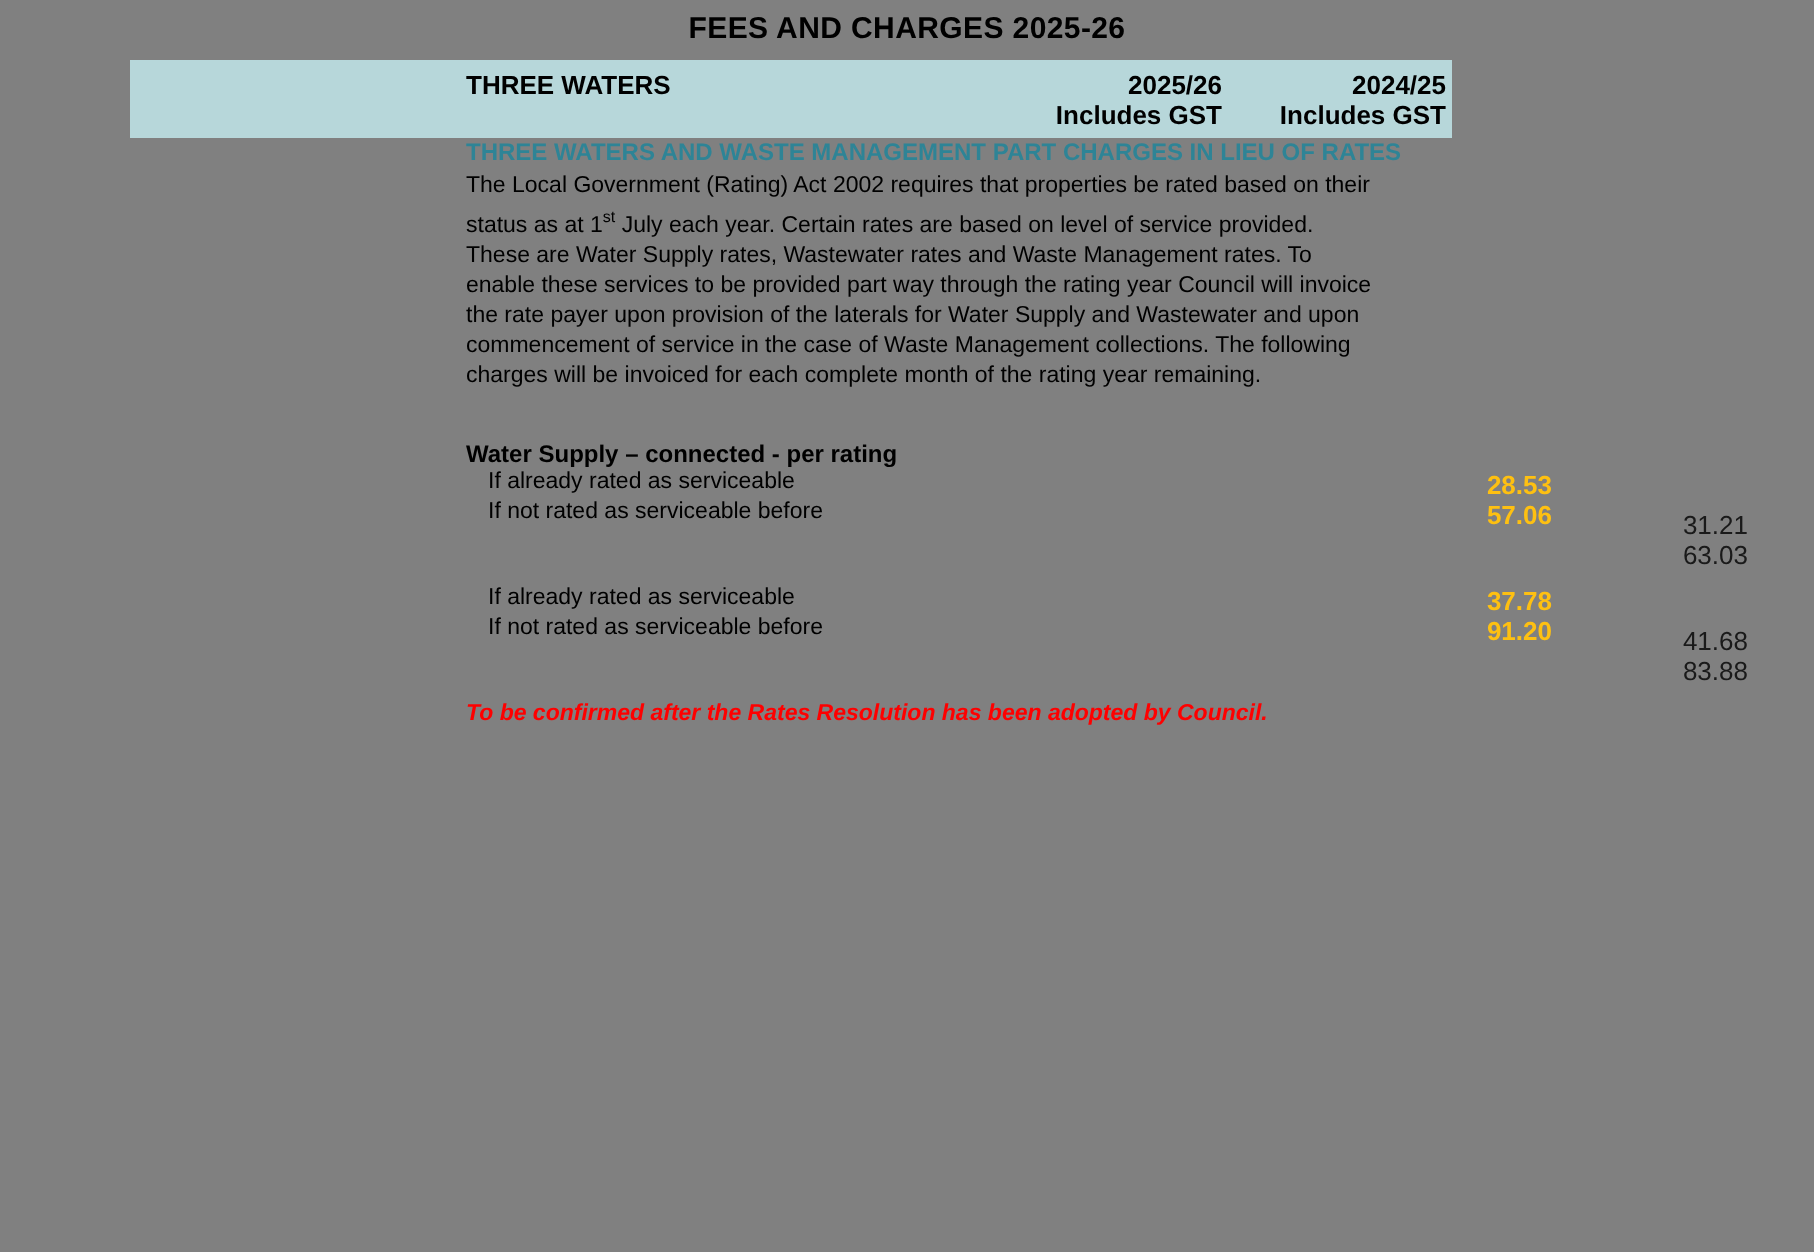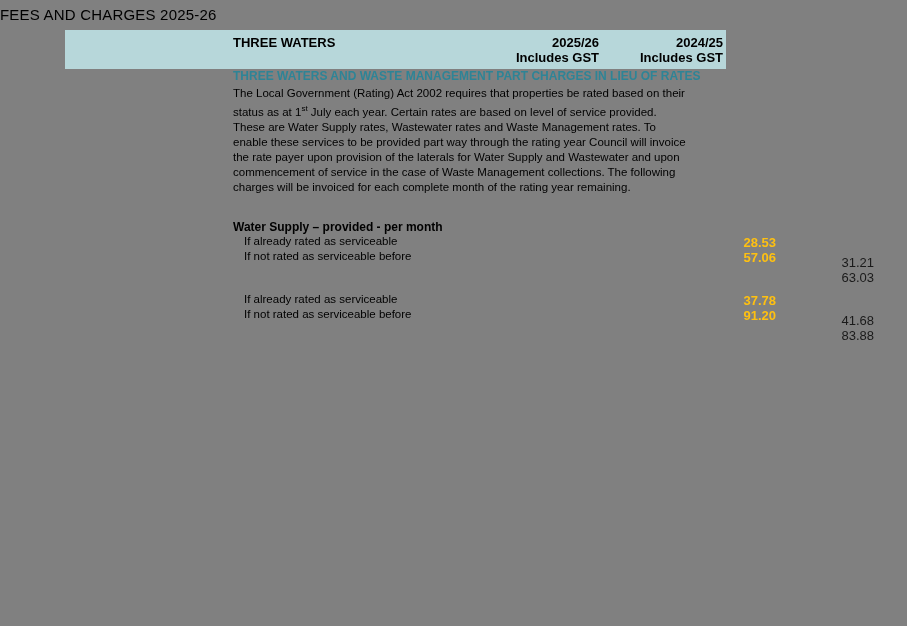--- a/index.html
+++ b/index.html
@@ -7,41 +7,42 @@
   body {
     background: #808080;
     font-family: "Liberation Sans", "DejaVu Sans", sans-serif;
     color: #000;
     position: relative;
     overflow: hidden;
   }
   .page-title {
     position: absolute;
     top: 6px; left: 0; width: 907px;
+    text-align: center;
     font-size: 15px;
-    font-weight: normal;
+    font-weight: bold;
     letter-spacing: 0.2px;
   }
   .header-bar {
     position: absolute;
     left: 65px; top: 30px;
     width: 661px; height: 39px;
     background: #b7d7da;
   }
   .header-section-title {
     position: absolute;
     left: 168px; top: 5px;
     font-size: 13px;
     font-weight: bold;
   }
   .header-cols {
     position: absolute;
     right: 3px; top: 5px;
     display: flex;
-    gap: 20px;
+    gap: 8px;
   }
   .header-col {
     width: 104px;
     text-align: right;
     font-size: 13px;
     font-weight: bold;
     line-height: 15px;
   }
   .content {
     position: absolute;
@@ -114,21 +115,21 @@
   </div>
 </div>
 
 <div class="content">
 
   <div class="teal-heading">THREE WATERS AND WASTE MANAGEMENT PART CHARGES IN LIEU OF RATES</div>
 
   <div class="intro"><span>The Local Government (Rating) Act 2002 requires that properties be rated based on their status as at 1</span><sup>st</sup><span> July each year. Certain rates are based on level of service provided. These are Water Supply rates, Wastewater rates and Waste Management rates. To enable these services to be provided part way through the rating year Council will invoice the rate payer upon provision of the laterals for Water Supply and Wastewater and upon commencement of service in the case of Waste Management collections. The following charges will be invoiced for each complete month of the rating year remaining.</span></div>
 
   <div class="fee-section water">
-    <div class="fee-heading">Water Supply – provided - per month</div>
+    <div class="fee-heading">Water Supply – connected - per rating</div>
     <div class="fee-row">
       <div class="fee-label">If already rated as serviceable</div>
       <div class="fee-value v-2025">28.53</div>
       <div class="fee-value v-2024">31.21</div>
     </div>
     <div class="fee-row">
       <div class="fee-label">If not rated as serviceable before</div>
       <div class="fee-value v-2025">57.06</div>
       <div class="fee-value v-2024">63.03</div>
     </div>
@@ -140,14 +141,15 @@
       <div class="fee-value v-2025">37.78</div>
       <div class="fee-value v-2024">41.68</div>
     </div>
     <div class="fee-row">
       <div class="fee-label">If not rated as serviceable before</div>
       <div class="fee-value v-2025">91.20</div>
       <div class="fee-value v-2024">83.88</div>
     </div>
   </div>
 
+  <div class="footnote">To be confirmed after the Rates Resolution has been adopted by Council.</div>
 
 </div>
 
 </body></html>

